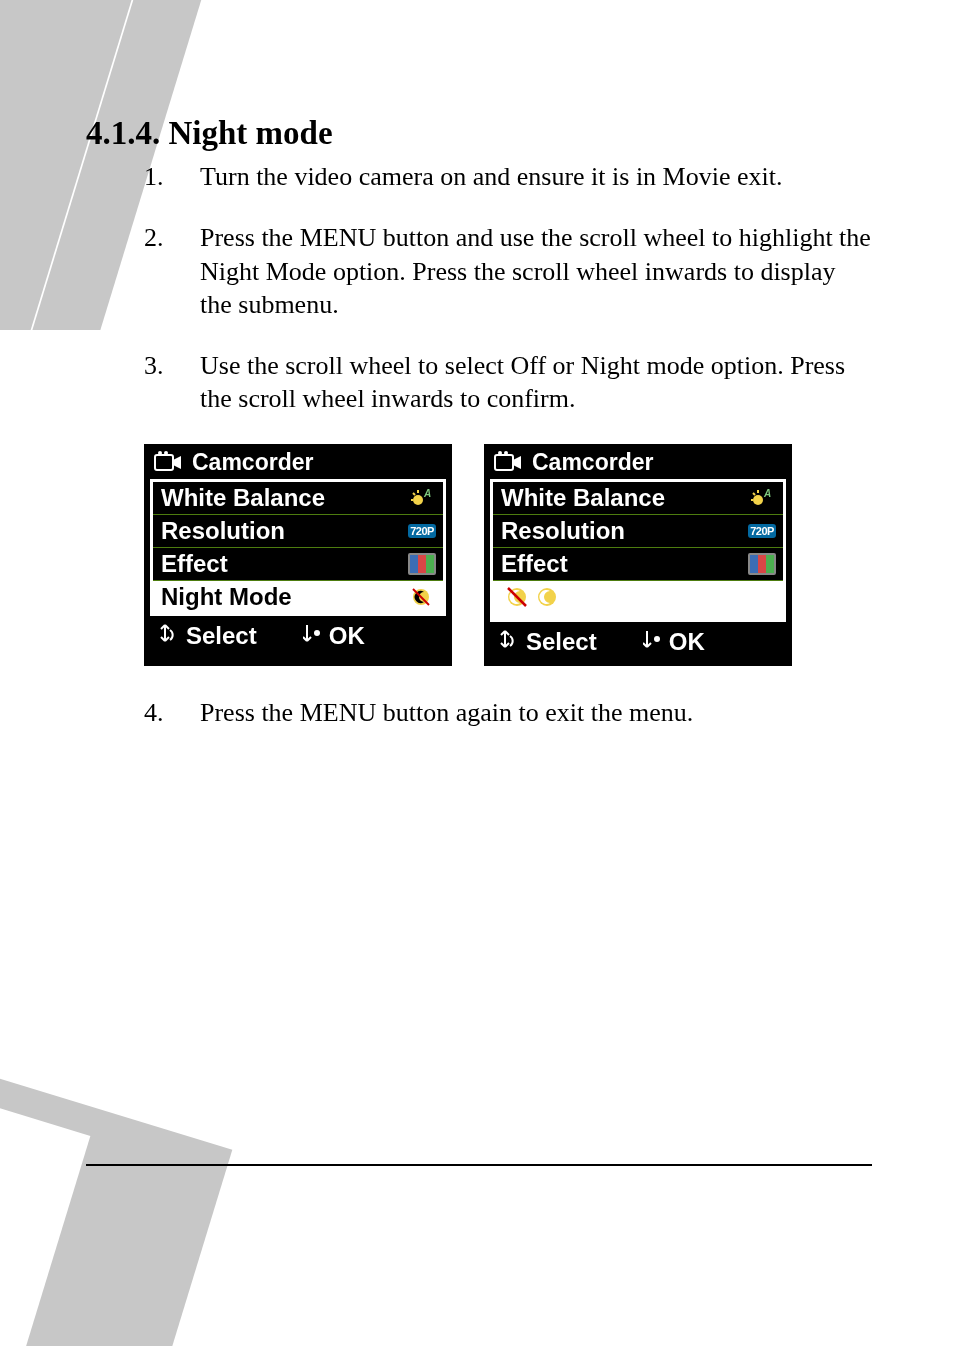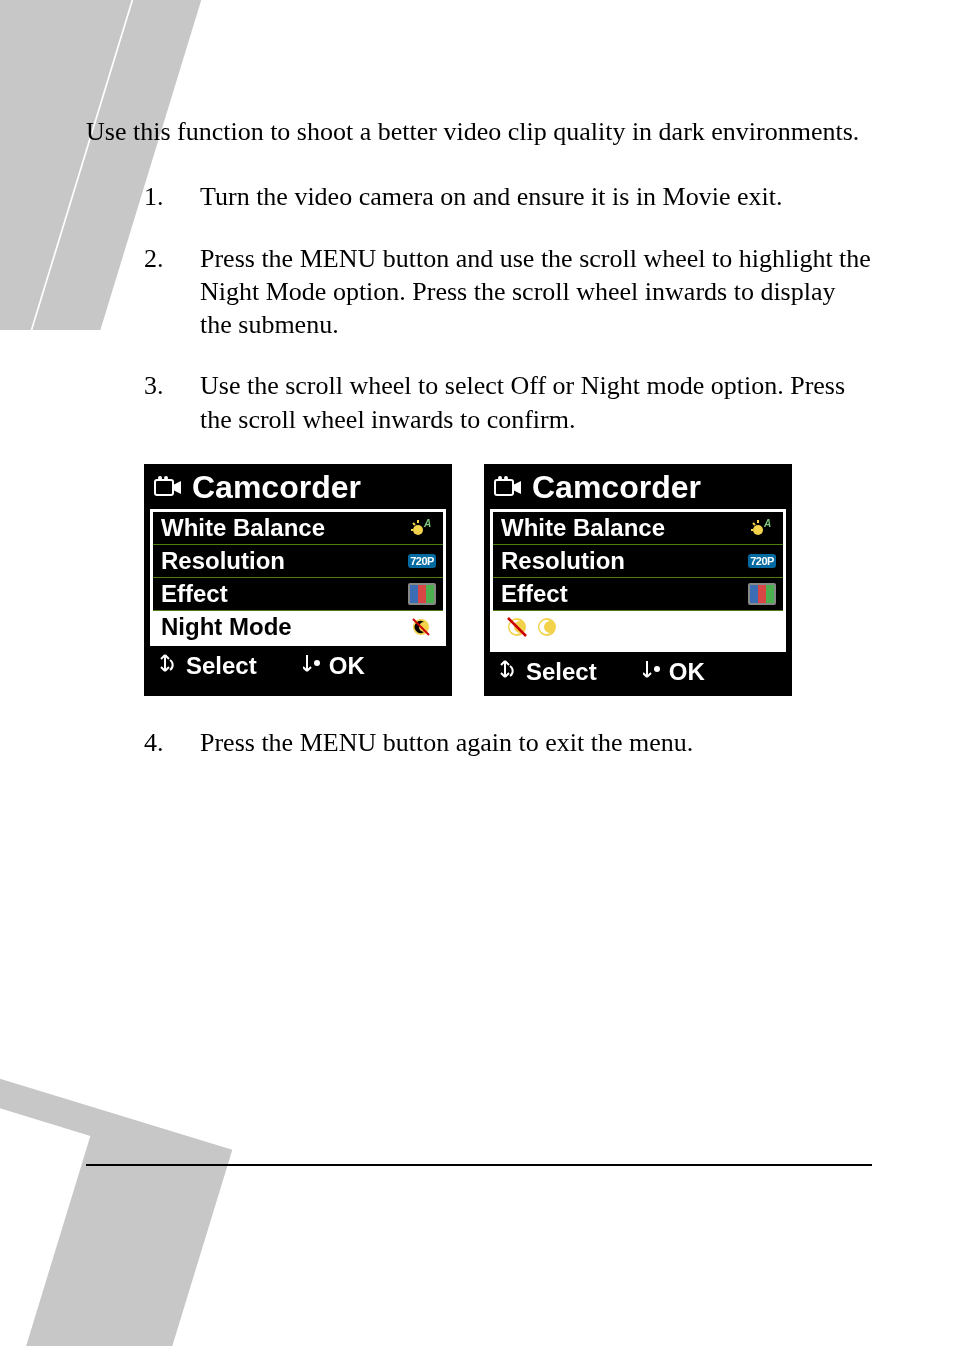--- a/index.html
+++ b/index.html
@@ -91,21 +91,21 @@
     width: 308px;
     background: #000;
     color: #fff;
     font-family: Arial, Helvetica, sans-serif;
     font-weight: bold;
   }
   .screen .title-row {
     display: flex;
     align-items: center;
     padding: 5px 10px 3px 10px;
-    font-size: 32px;
+    font-size: 23px;
   }
   .screen .title-row .cam-icon {
     width: 28px; height: 22px; margin-right: 10px;
     position: relative;
   }
   .cam-icon svg { display: block; }
   .menu-items {
     border: 3px solid #fff;
     margin: 0 6px;
     text-align: center;
@@ -173,22 +173,22 @@
 
 <div class="stripe s1"></div>
 <div class="stripe s2"></div>
 <div class="stripe s3"></div>
 <div class="stripe-mask"></div>
 <div class="bl-stripe"></div>
 <div class="bl-stripe2"></div>
 
 <div class="content">
 
-
-  <p class="intro">Use this function to shoot a better video clip quality in dark environments.</p>
+  <h2>4.1.4. Night mode</h2>
+
 
   <ol class="steps">
     <li>
       <span class="num">1.</span>
       <span class="txt">
         <span>Turn the video camera on and ensure it is in </span><span class="b">Movie</span><span> exit.</span>
       </span>
     </li>
     <li>
       <span class="num">2.</span>

